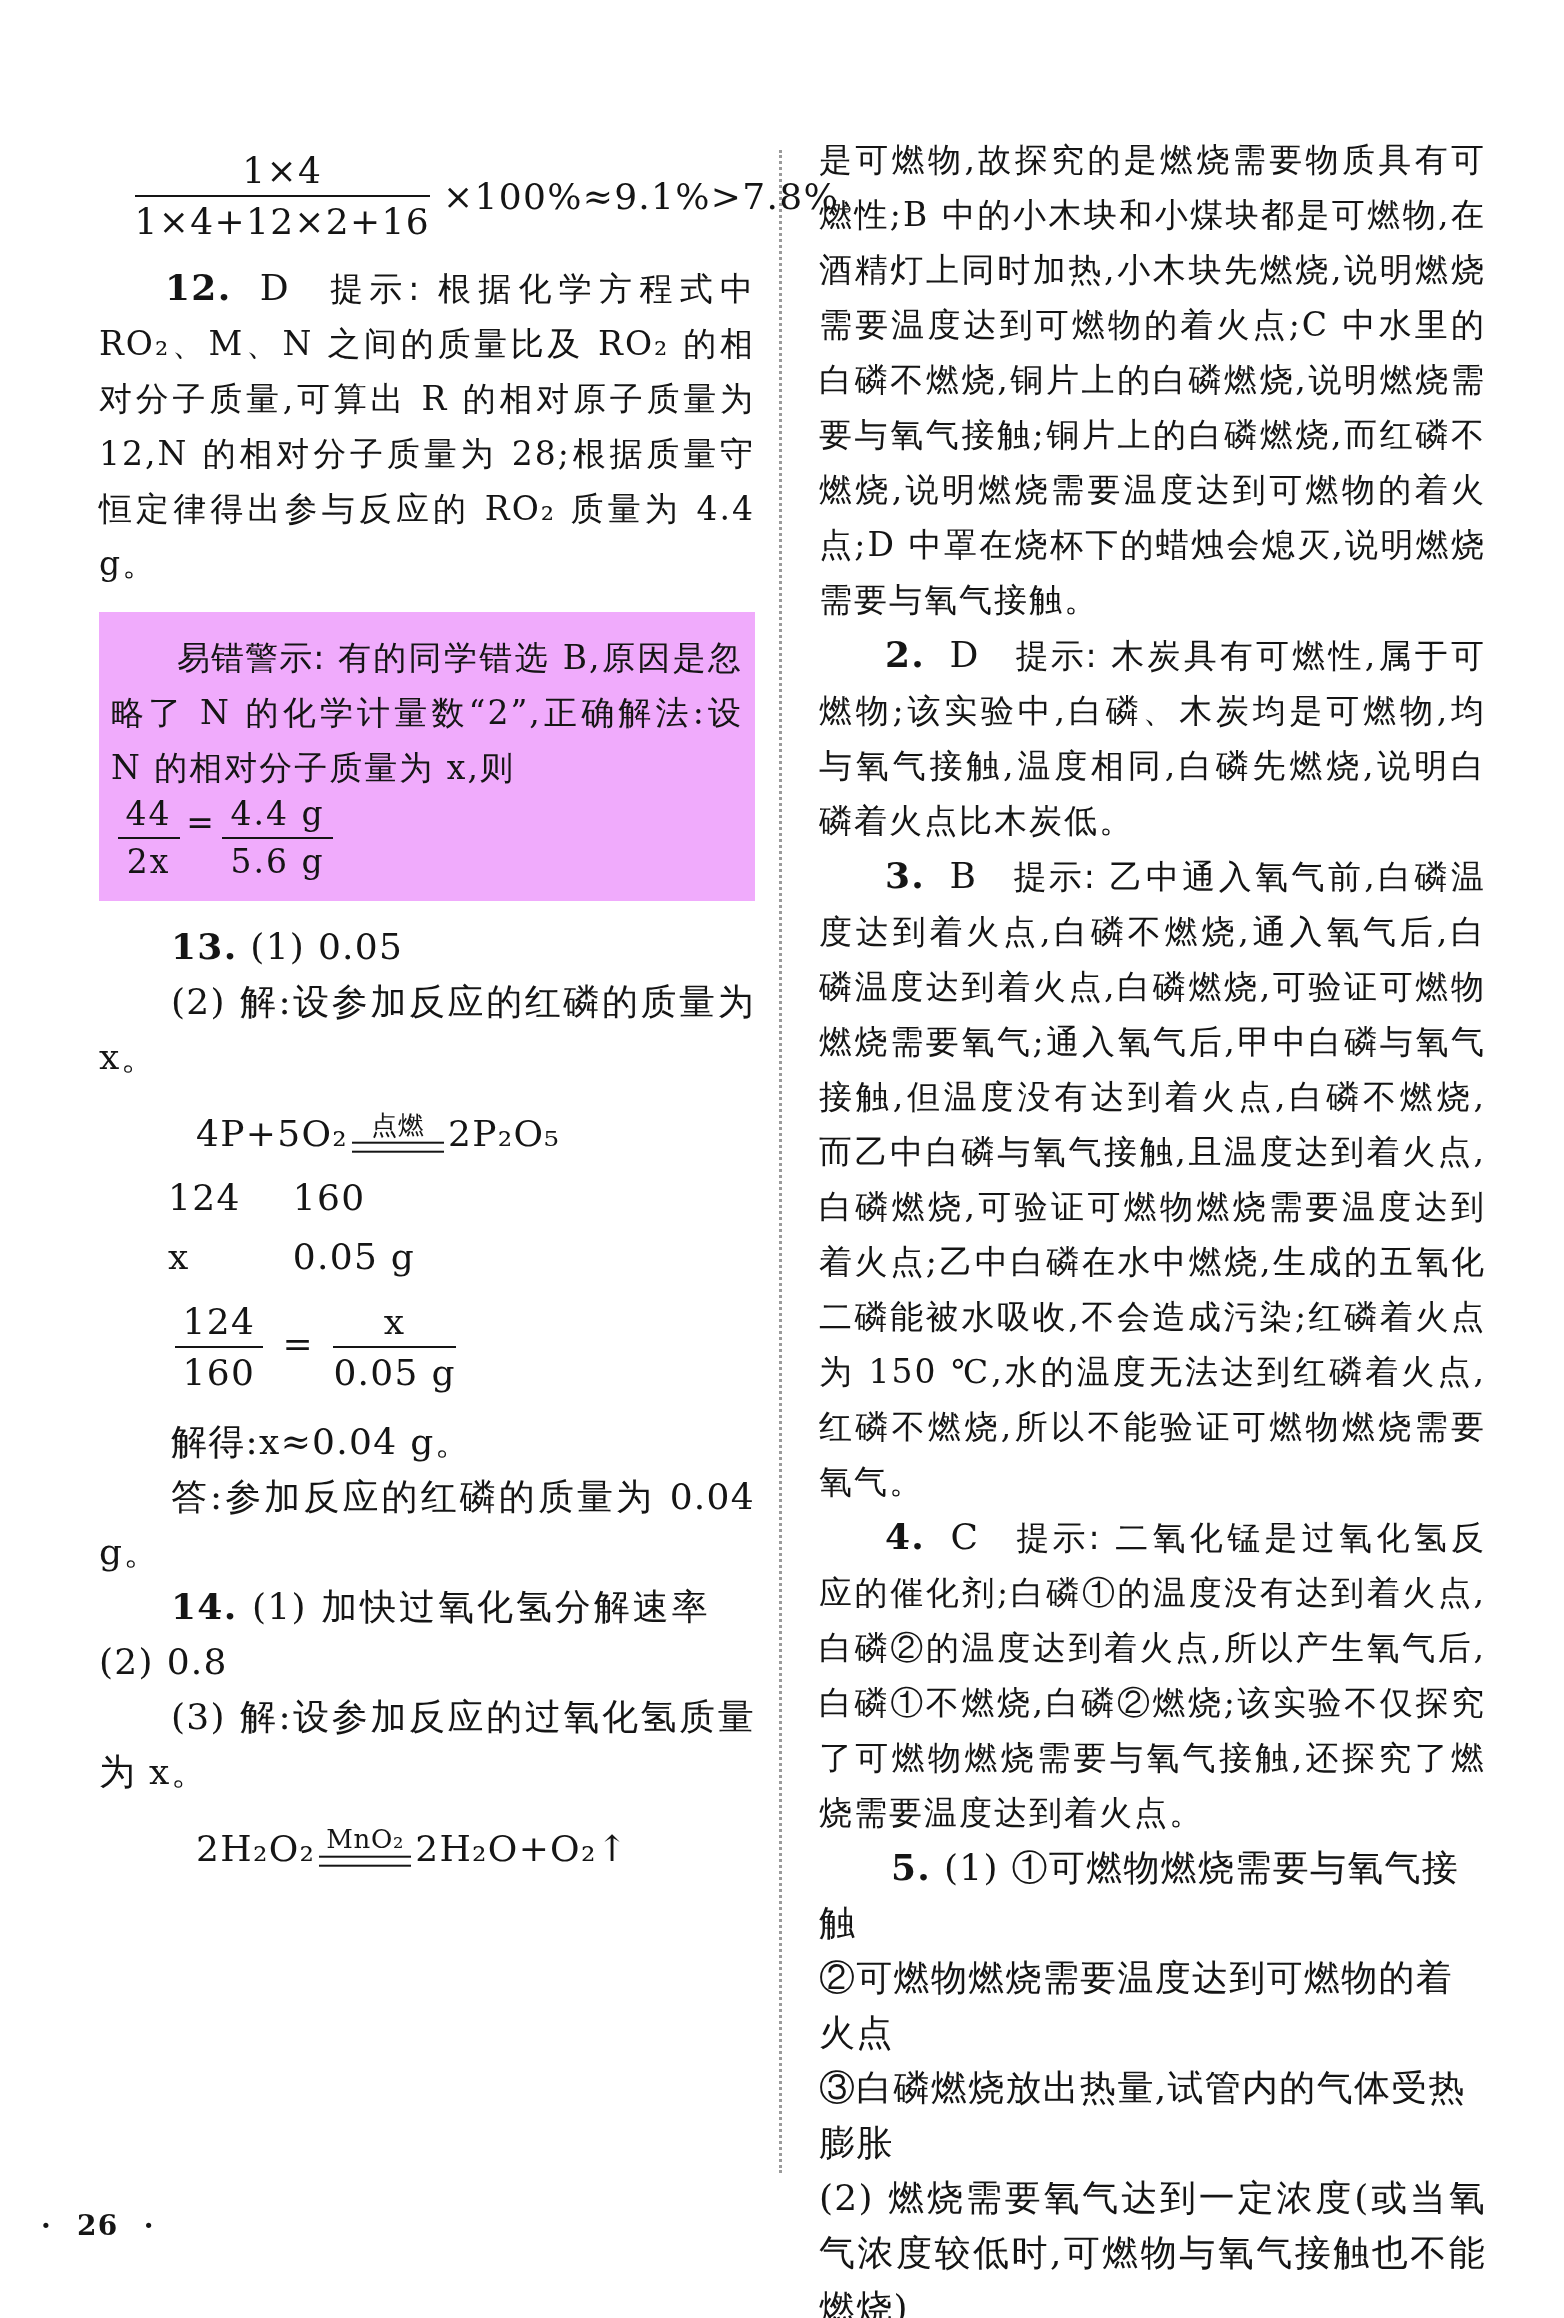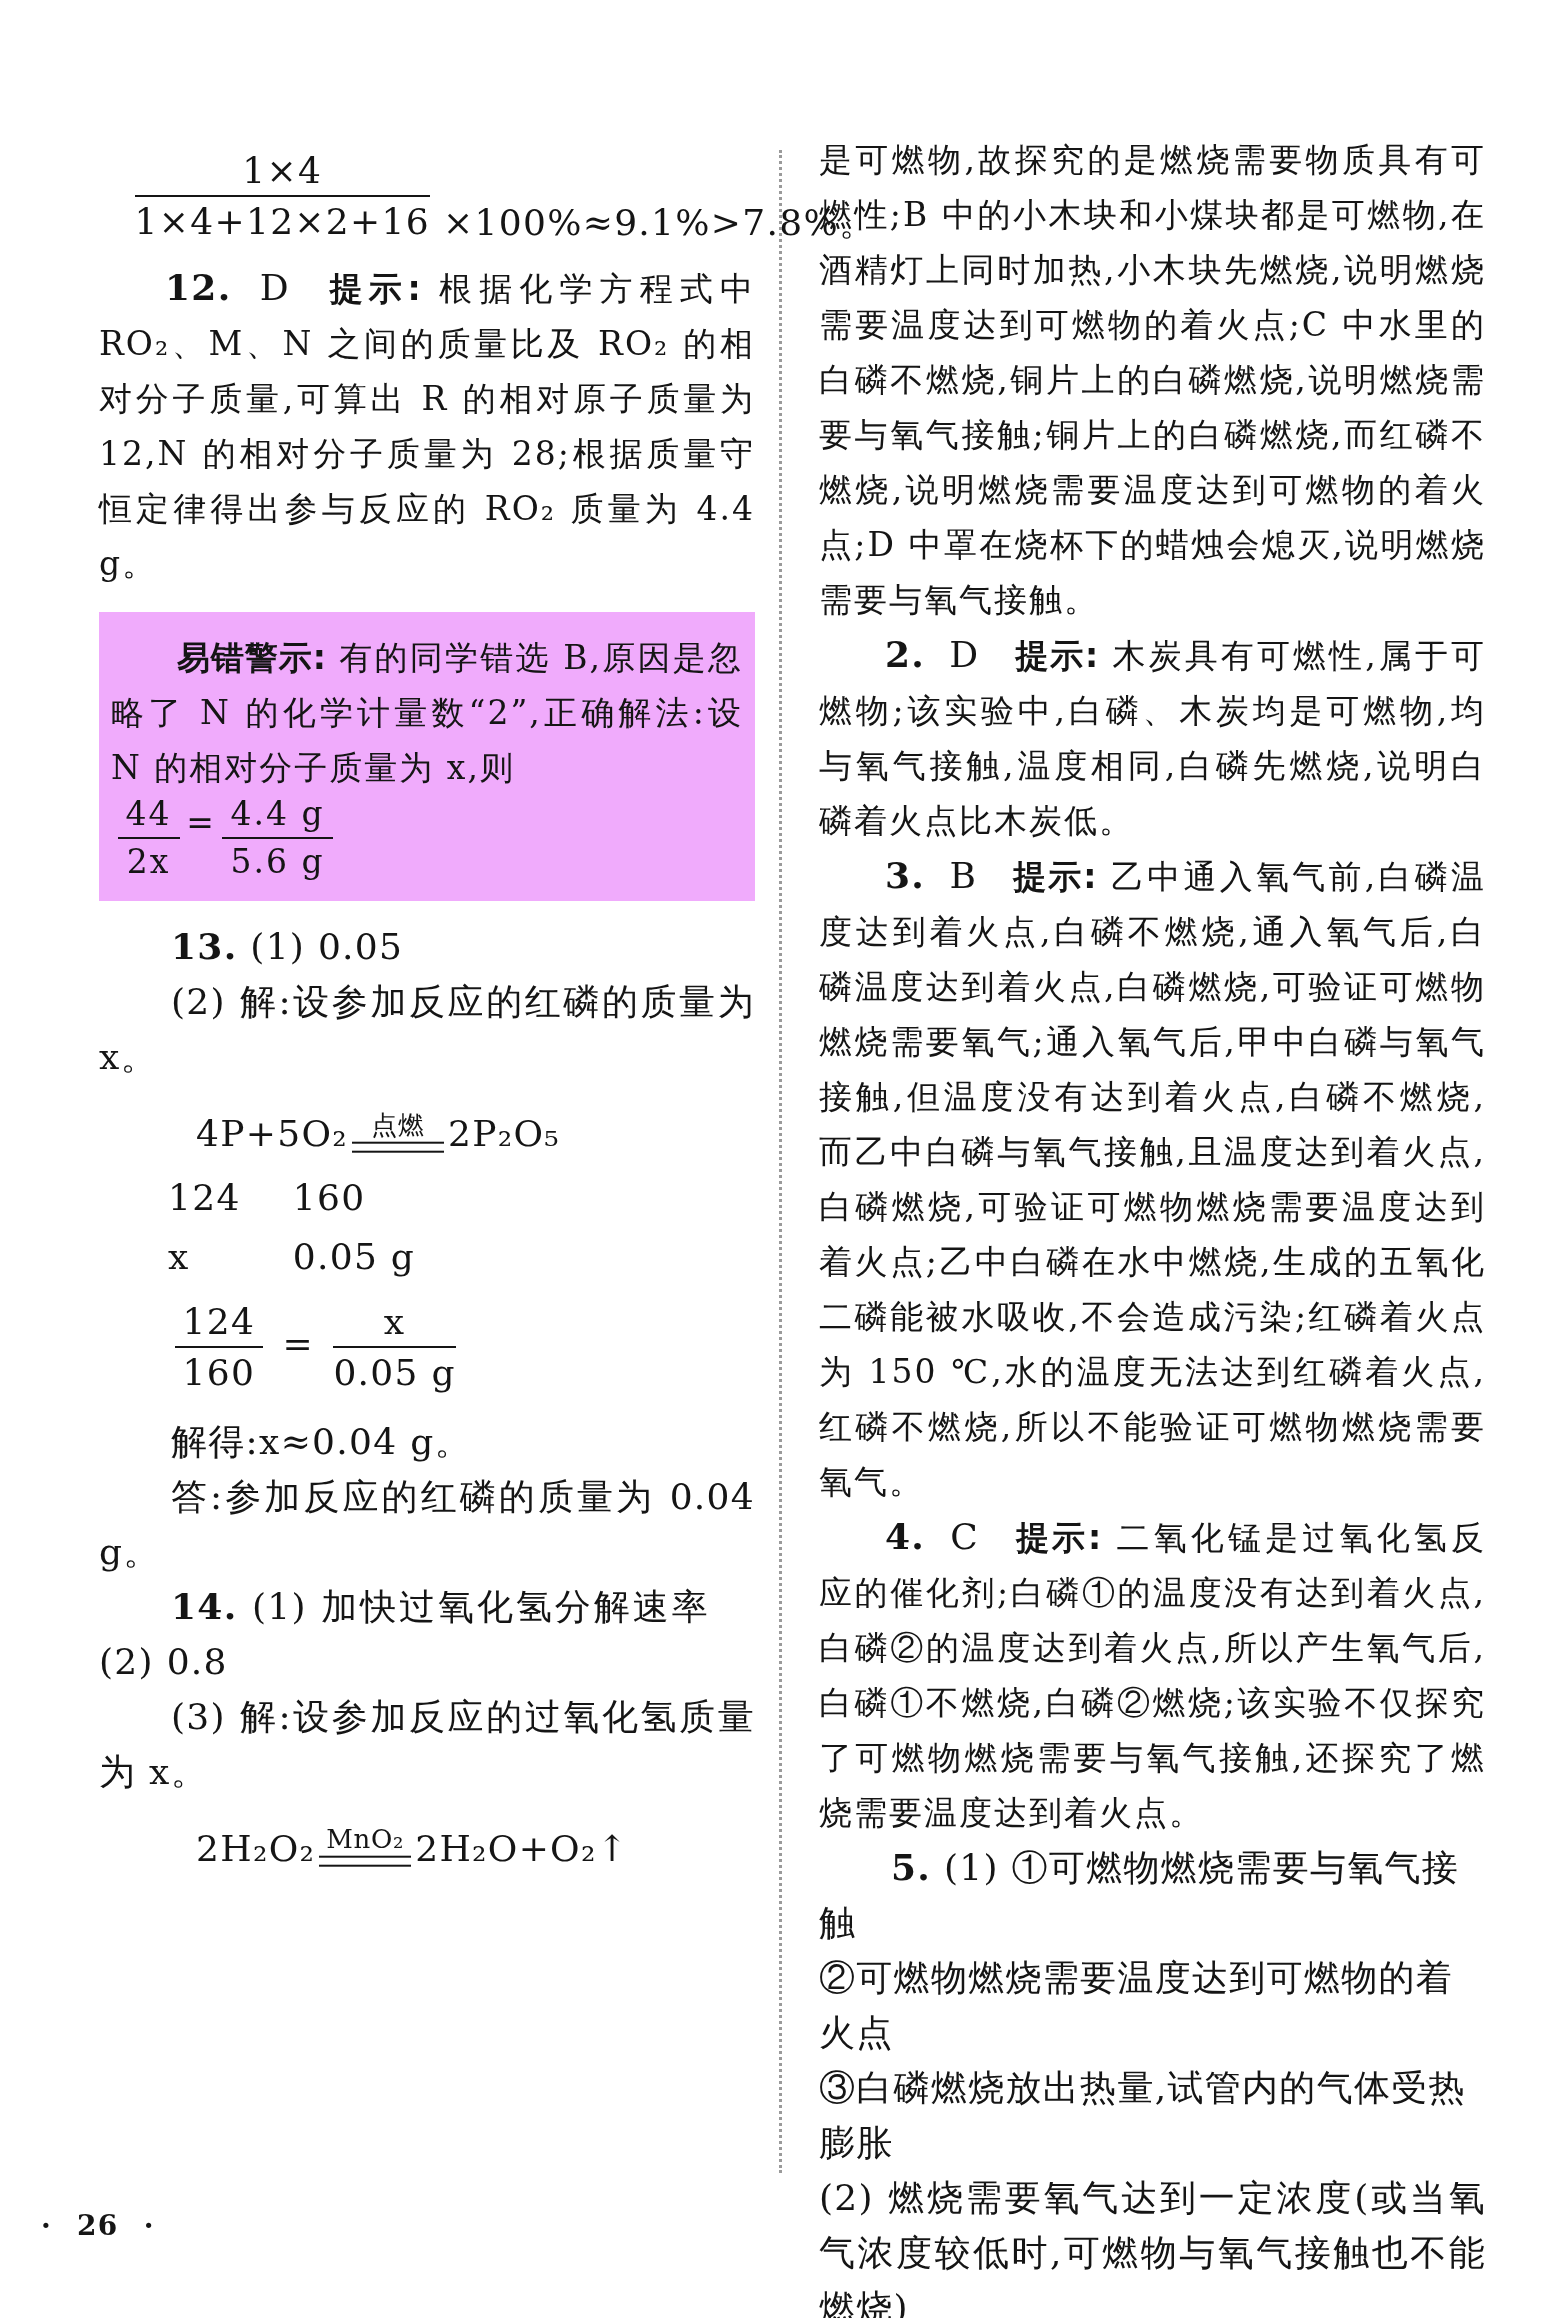--- a/index.html
+++ b/index.html
@@ -9,28 +9,28 @@
   .col-left{left:99px;top:146px;width:656px;}
   .col-right{left:819px;top:132px;width:667px;}
   .divider{position:absolute;left:779px;top:150px;height:2023px;width:0;
            border-left:3.3px dotted #9a9a9a;}
   p{margin:0;padding:0;text-align:justify;}
   .hint{font-size:33px;line-height:55px;letter-spacing:2px;}
   .answer{font-size:36px;line-height:55px;letter-spacing:1.3px;}
   .indent{text-indent:2em;}
   .num{font-weight:bold;}
   .ans-letter{margin:0 22.4px 0 10.5px;}
-  .hint-label{font-family:"DejaVu Sans", sans-serif;font-weight:bold;letter-spacing:0.7px;}
+  .hint-label{font-family:"DejaVu Sans", sans-serif;font-weight:normal;letter-spacing:0.7px;}
   .oneline{text-align:left;}
   
   .frac{display:inline-block;vertical-align:middle;text-align:center;line-height:1.15;margin:0 6.6px;}
   .frac .fn{display:block;border-bottom:2.6px solid #151515;padding:0 8px 4px;}
   .frac .fd{display:block;padding-top:4px;}
   
-  .formula-line{display:flex;align-items:flex-end;padding-left:29px;margin:4px 0 17px;
+  .formula-line{display:flex;align-items:center;padding-left:29px;margin:4px 0 17px;
                 font-size:36px;line-height:1.1;letter-spacing:1.3px;text-align:left;}
   .formula-line .suffix{margin-left:6.6px;}
   
   .warn-box{background:#f0abfc;padding:18.4px 12px 20px;margin:21px 0 18.4px 0;}
   .warn-frac-row{display:flex;align-items:flex-start;text-align:left;margin:0 0;}
   
   .eq-block{padding-left:69px;text-align:left;}
   .eq-main{padding-top:30px;margin-bottom:2.6px;line-height:1.1;margin-left:28px;}
   .eq-arrow{display:inline-block;vertical-align:middle;margin:0 4px;transform:translateY(-5.3px);}
   .eq-arrow .cond{display:block;font-style:normal;font-size:26px;text-align:center;

